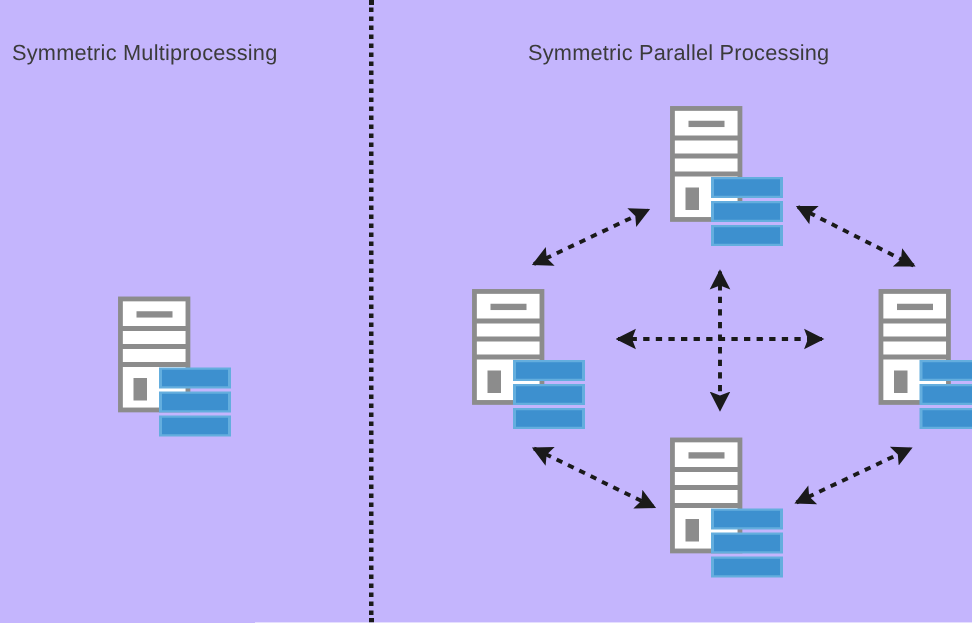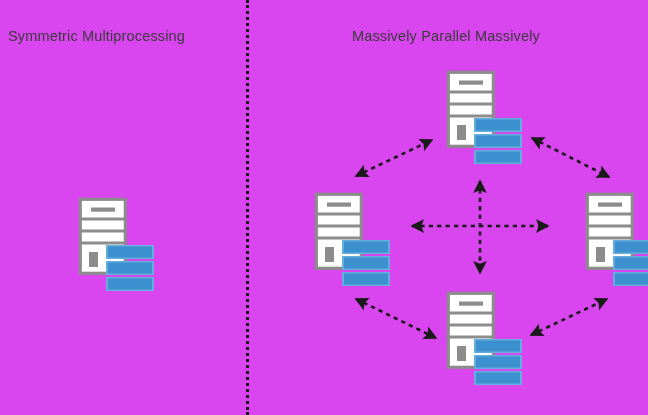--- a/index.html
+++ b/index.html
@@ -7,21 +7,21 @@
     padding: 0;
     background: #ffffff;
   }
   body {
     font-family: "Liberation Sans", sans-serif;
   }
   #canvas {
     position: relative;
     width: 648px;
     height: 415px;
-    background: #d946ef;
+    background: #c4b5fd;
     overflow: hidden;
   }
   .panel-title {
     position: absolute;
     font-size: 14.5px;
     color: #3b3b3b;
     letter-spacing: 0.15px;
     white-space: nowrap;
     font-weight: 400;
   }
@@ -58,21 +58,21 @@
     pointer-events: none;
   }
 </style>
 </head>
 <body>
 
 <div id="canvas">
 
   <div class="panel-title" id="title-smp">Symmetric Multiprocessing</div>
 
-  <div class="panel-title" id="title-mpp">Massively Parallel Massively</div>
+  <div class="panel-title" id="title-mpp">Symmetric Parallel Processing</div>
 
   <div id="divider"></div>
 
   <svg class="arrow-layer" viewBox="0 0 648 415" width="648" height="415" xmlns="http://www.w3.org/2000/svg">
     <defs>
       <marker id="ah-end" markerWidth="6" markerHeight="6" refX="4.6" refY="3" orient="auto" markerUnits="strokeWidth">
         <path d="M0,0.35 L5.2,3 L0,5.65 L1.0,3 Z" fill="#1a1a1a"></path>
       </marker>
       <marker id="ah-start" markerWidth="6" markerHeight="6" refX="0.6" refY="3" orient="auto" markerUnits="strokeWidth">
         <path d="M5.2,0.35 L0,3 L5.2,5.65 L4.2,3 Z" fill="#1a1a1a"></path>

